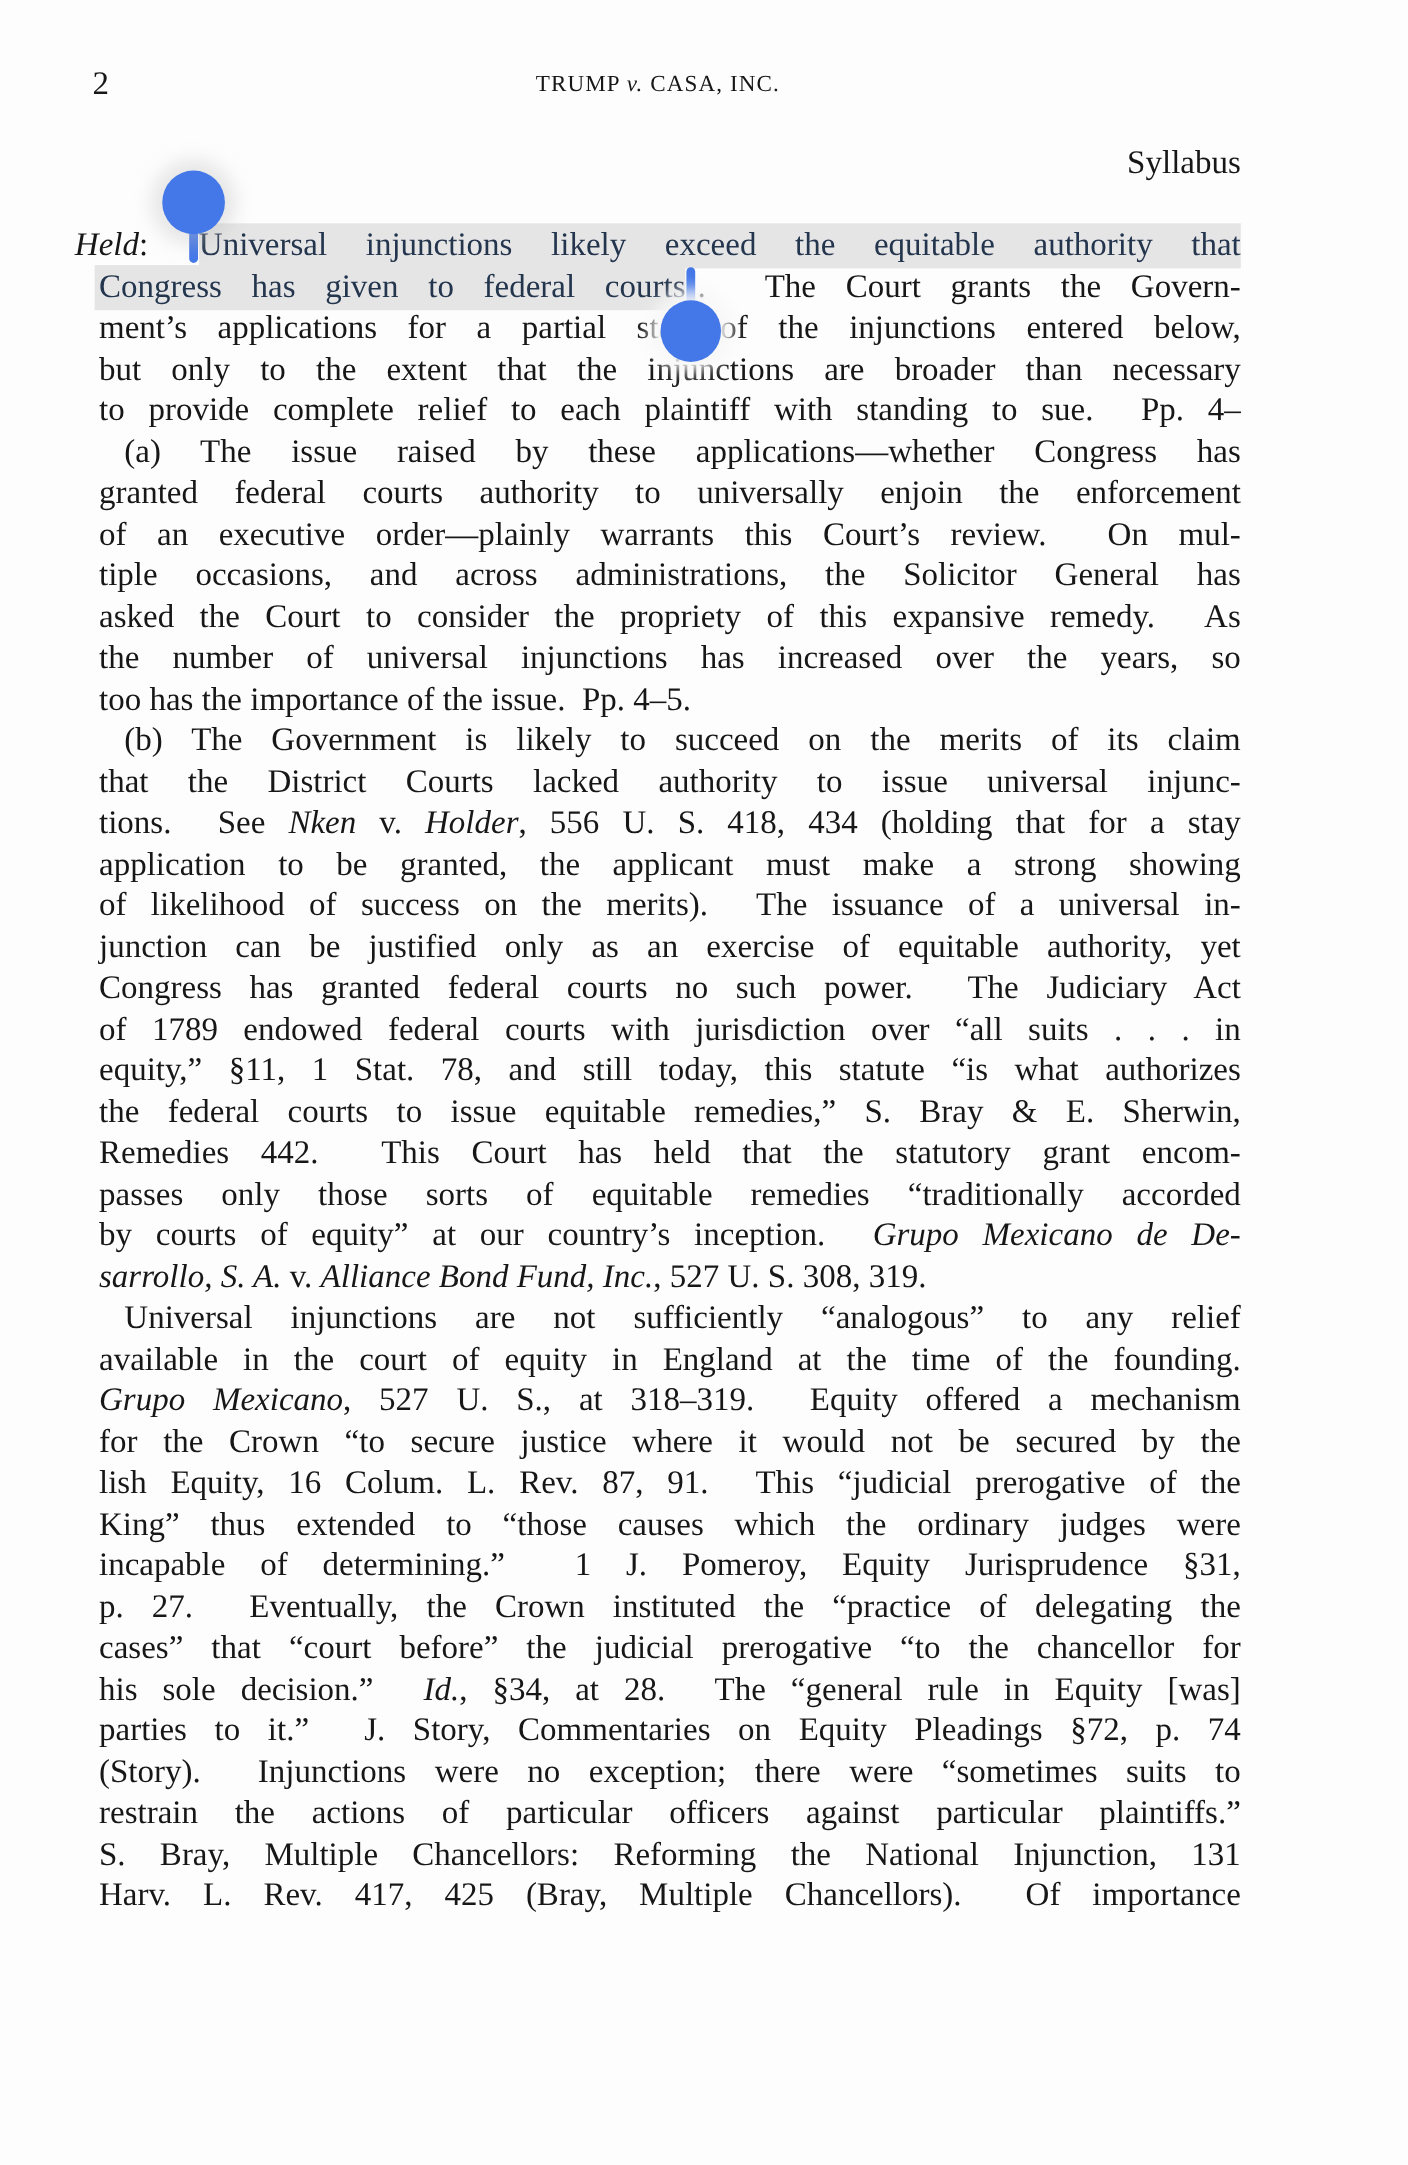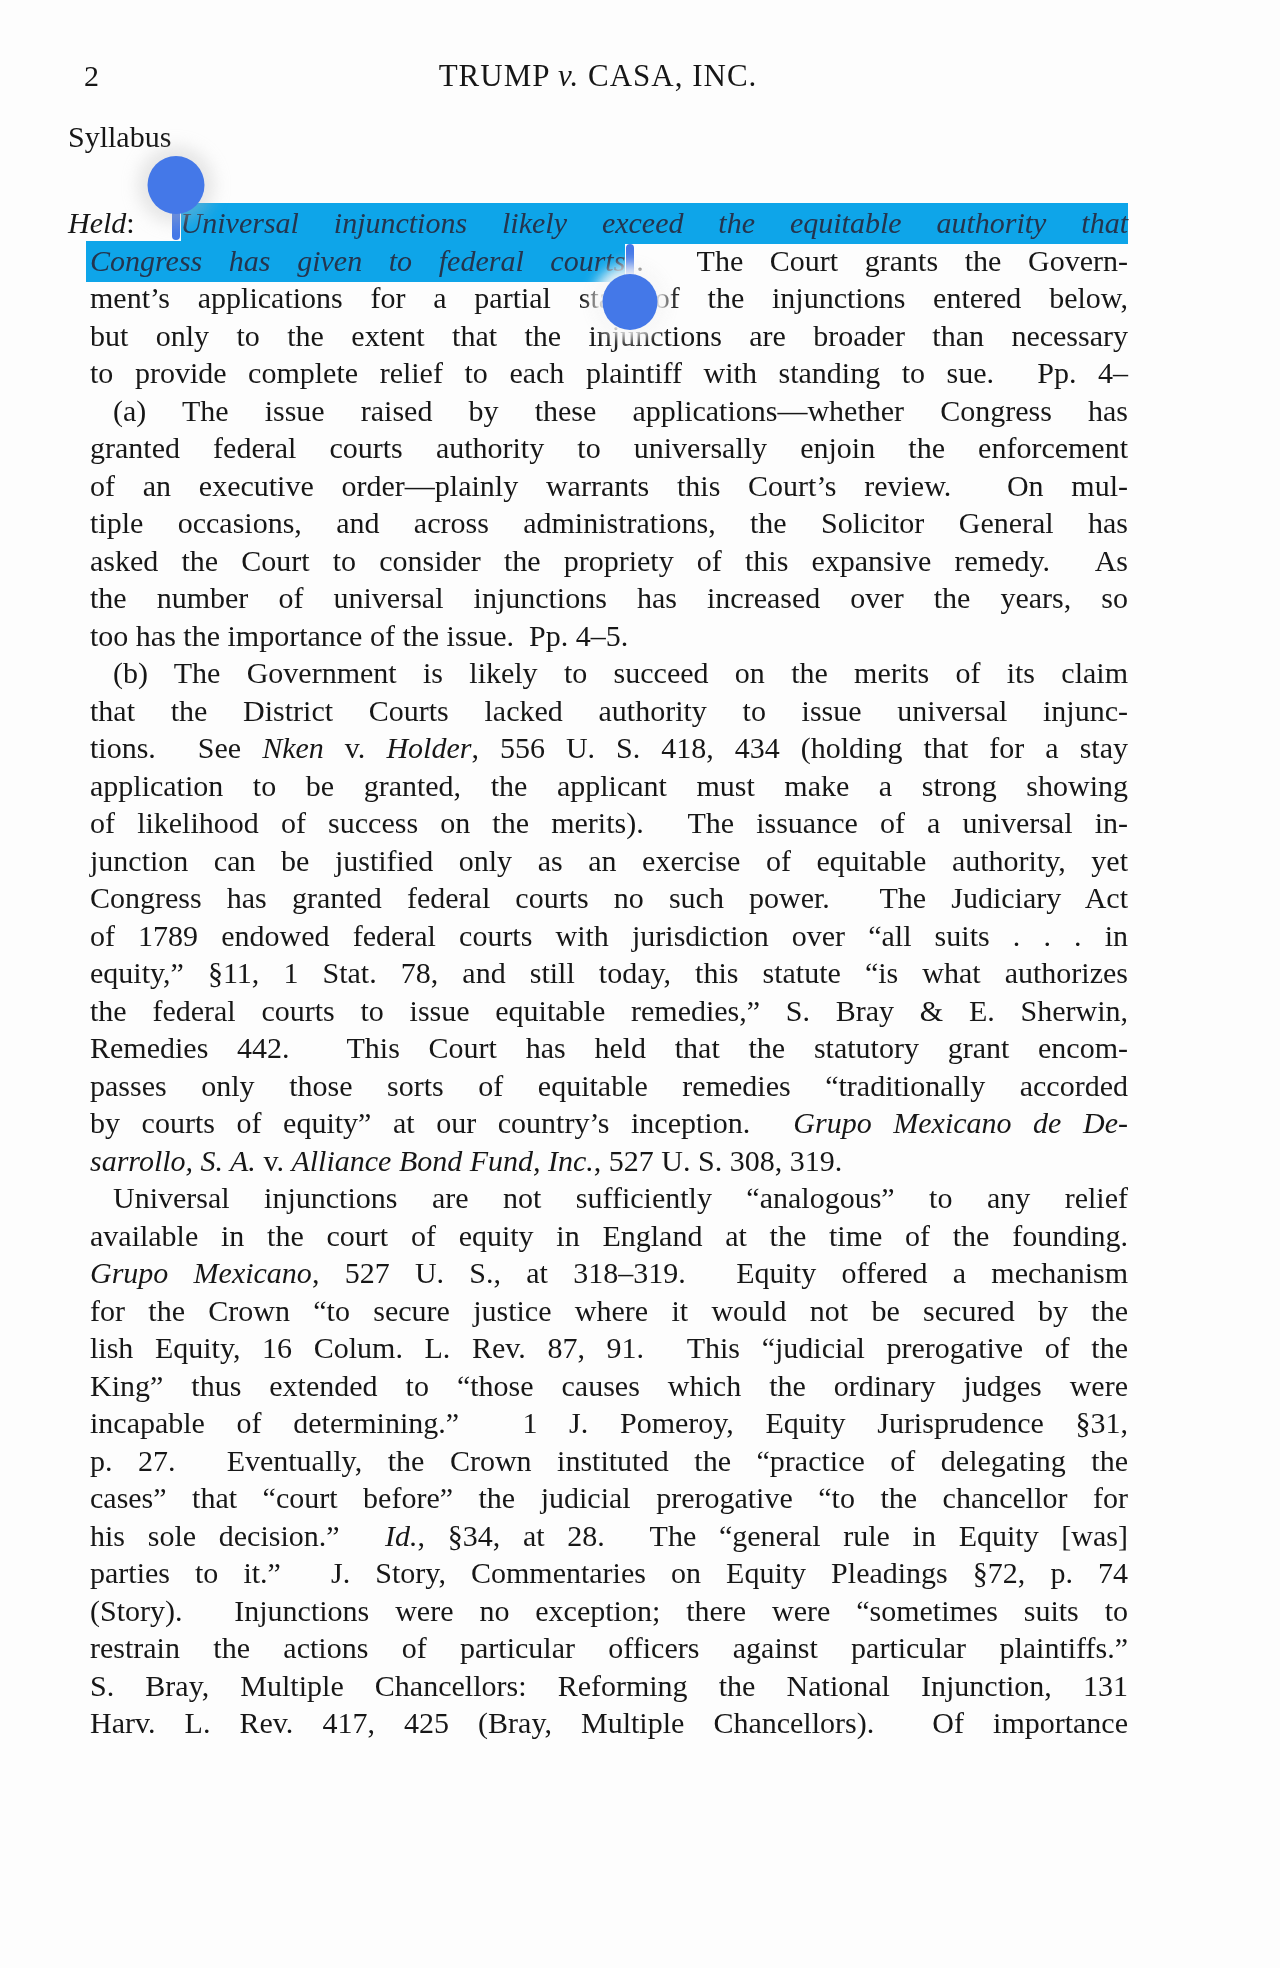--- a/index.html
+++ b/index.html
@@ -10,42 +10,41 @@
     font-family:"Liberation Serif","DejaVu Serif",serif;
     color:#171717;
     overflow:hidden;
   }
   .pagenum {
     position:absolute; left:84px; top:58px;
     font-size:30px; line-height:36px;
   }
   .running-title {
     position:absolute; left:68px; top:58px; width:1060px;
-    text-align:center; font-size:31px; line-height:36px; letter-spacing:1px;
+    text-align:center; font-size:21px; line-height:36px; letter-spacing:1px;
     white-space:nowrap;
   }
   .section-head {
-    position:absolute; left:68px; top:119px; width:1060px;
-    text-align:left; font-size:30px; line-height:36px;
+    position:absolute; left:68px; top:130px; width:1060px;
+    text-align:right; font-size:30px; line-height:36px;
   }
   .doc-body {
     position:absolute; left:90px; top:204px; width:1038px;
     font-size:30px; line-height:37.5px;
     text-align:justify;
   }
   .line { text-align-last:justify; min-height:37.5px; }
   .line.end { text-align-last:auto; }
   .line.flush { margin-left:-22px; }
   .line.para { padding-left:23px; }
   .it { font-style:italic; }
   .hl {
-    background:#0ea5e9;
+    background:#e5e5e5;
     color:#24354e;
     padding:3px 0 5px 0;
-    font-style:italic;
   }
   .line .hl:first-child { margin-left:-4px; padding-left:4px; }
   
   .handle {
     display:inline-block; position:relative;
     width:8px; height:34px;
     background:#4478e8;
     vertical-align:-7px;
     z-index:4;
   }

